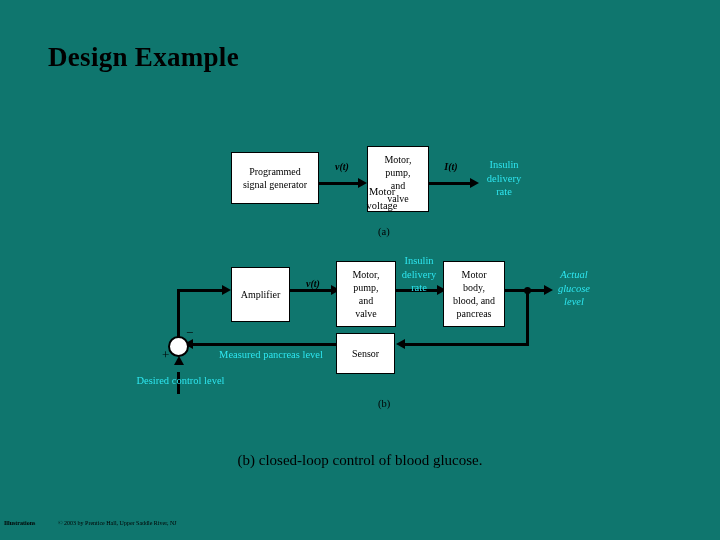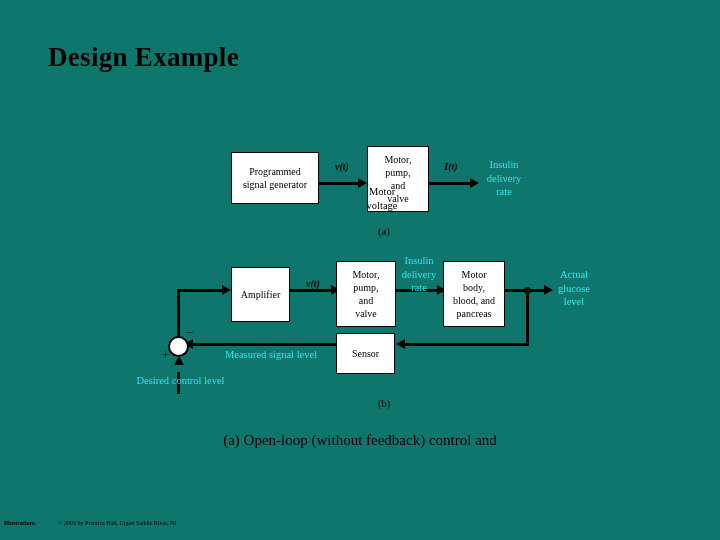--- a/index.html
+++ b/index.html
@@ -239,37 +239,37 @@
     <div class="box" style="left:443px; top:261px; width:62px; height:66px;">
       <span style="white-space:pre-line;">Motor
 body,
 blood, and
 pancreas</span>
     </div>
 
     <div class="hline" style="left:505px; top:289px; width:44px;"></div>
     <div class="arrow-r" style="left:544px; top:285px;"></div>
     <div class="dot" style="left:524px; top:287px;"></div>
-    <div class="lbl cyan wrap" style="left: 551px; top: 268px; width: 46px; white-space: pre-line;">Actual
+    <div class="lbl cyan wrap" style="left: 551px; top: 268px; width: 46px; white-space: pre-line; font-style: italic;">Actual
 glucose
 level</div>
 
     <div class="vline" style="left:526px; top:289px; height:57px;"></div>
     <div class="hline" style="left:404px; top:343px; width:125px;"></div>
     <div class="arrow-l" style="left:396px; top:339px;"></div>
 
     <div class="box" style="left:336px; top:333px; width:59px; height:41px;">
       <span style="white-space:pre-line;">Sensor</span>
     </div>
 
     <div class="hline" style="left:190px; top:343px; width:146px;"></div>
     <div class="arrow-l" style="left:184px; top:339px;"></div>
-    <div class="lbl cyan" style="left:211px; top:348px; width:120px;">Measured signal level</div>
+    <div class="lbl cyan" style="left:211px; top:348px; width:120px;">Measured pancreas level</div>
 
     <div class="sublabel" style="left:378px; top:398px;">(b)</div>
   </div>
 
-  <div class="caption" style="top:430px;">(a) Open-loop (without feedback) control and</div>
+  <div class="caption" style="top:450px;">(b) closed-loop control of blood glucose.</div>
 
   <div class="footer-left">Illustrations</div>
   <div class="footer-right">© 2003 by Prentice Hall, Upper Saddle River, NJ</div>
 
 </div>
 
 </body></html>

